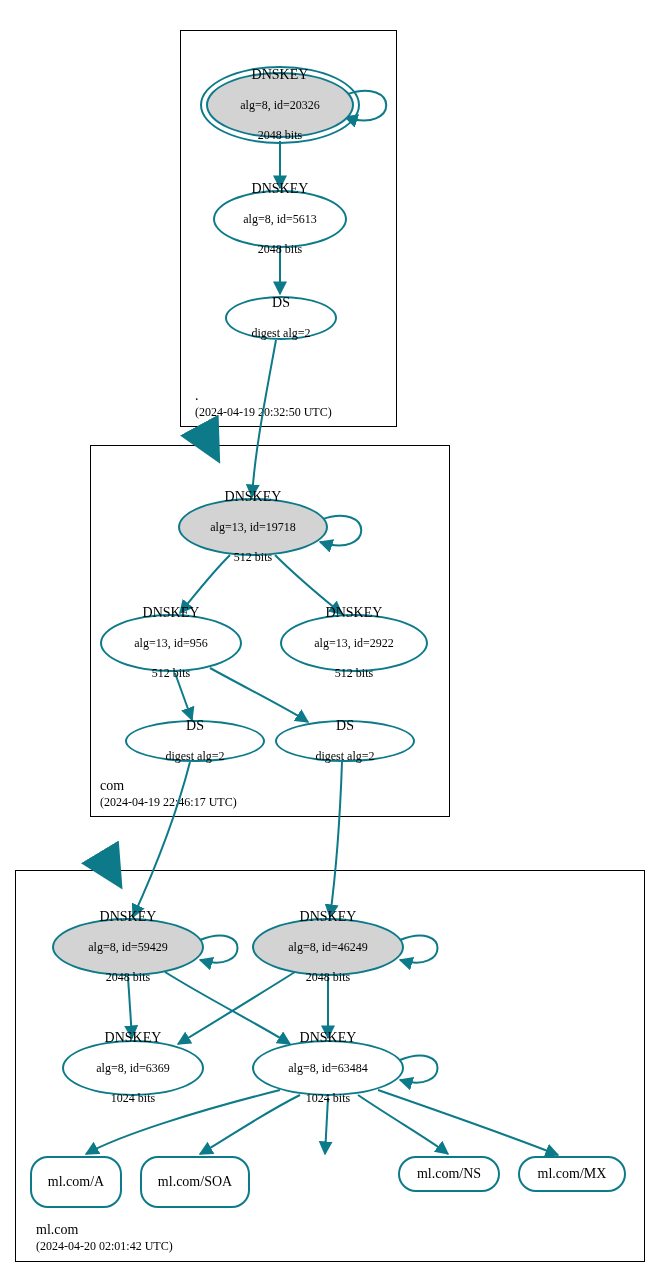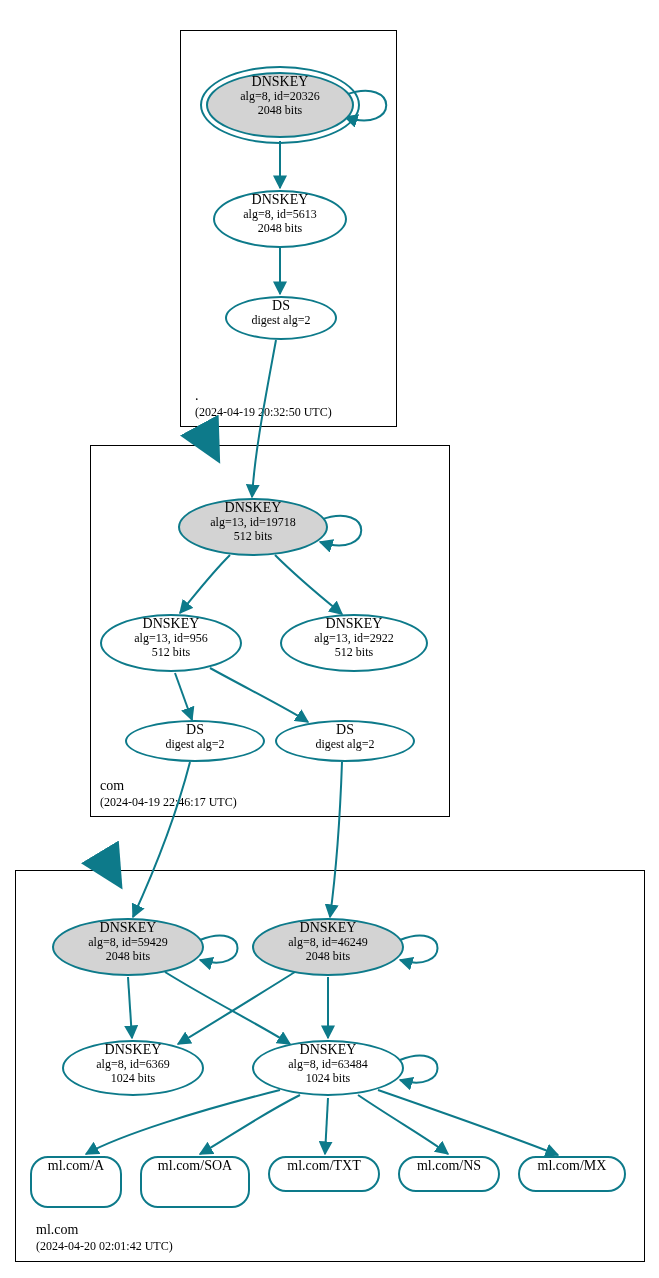--- a/index.html
+++ b/index.html
@@ -34,20 +34,21 @@
     line-height: 1.2;
   }
   .zone-label .ts {
     font-size: 12px;
   }
   .node {
     position: absolute;
     display: flex;
     flex-direction: column;
     align-items: center;
+    justify-content: center;
     text-align: center;
     line-height: 1.15;
     box-sizing: border-box;
   }
   .ellipse {
     border: 2px solid #0d7a8a;
     border-radius: 50%;
     background: #ffffff;
   }
   .ellipse.filled {
@@ -57,21 +58,21 @@
     border: 2px solid #0d7a8a;
     border-radius: 50%;
     background: transparent;
   }
   .rrect {
     border: 2px solid #0d7a8a;
     border-radius: 18px;
     background: #ffffff;
   }
   .title { font-size: 14px; }
-  .sub   { font-size: 12px; }
+  .sub   { font-size: 12px; margin-top: 16px; }
 </style>
 </head>
 <body>
 
 <div class="canvas">
 
   <div class="zone-box" style="left:180px; top:30px; width:215px; height:395px;"></div>
   <div class="zone-label" style="left:195px; top:388px;">
     <div>.</div>
     <div class="ts">(2024-04-19 20:32:50 UTC)</div>
@@ -205,23 +206,20 @@
     <div class="sub">alg=8, id=63484</div>
     <div class="sub">1024 bits</div>
   </div>
 
   <div class="node rrect" style="left:30px; top:1156px; width:92px; height:52px;">
     <div class="title">ml.com/A</div>
   </div>
   <div class="node rrect" style="left:140px; top:1156px; width:110px; height:52px;">
     <div class="title">ml.com/SOA</div>
   </div>
-  <div class="node rrect" style="left:268px; top:1156px; width:112px; height:36px;">
-    <div class="title">ml.com/TXT</div>
-  </div>
   <div class="node rrect" style="left:398px; top:1156px; width:102px; height:36px;">
     <div class="title">ml.com/NS</div>
   </div>
   <div class="node rrect" style="left:518px; top:1156px; width:108px; height:36px;">
     <div class="title">ml.com/MX</div>
   </div>
 
 </div>
 
 </body></html>

